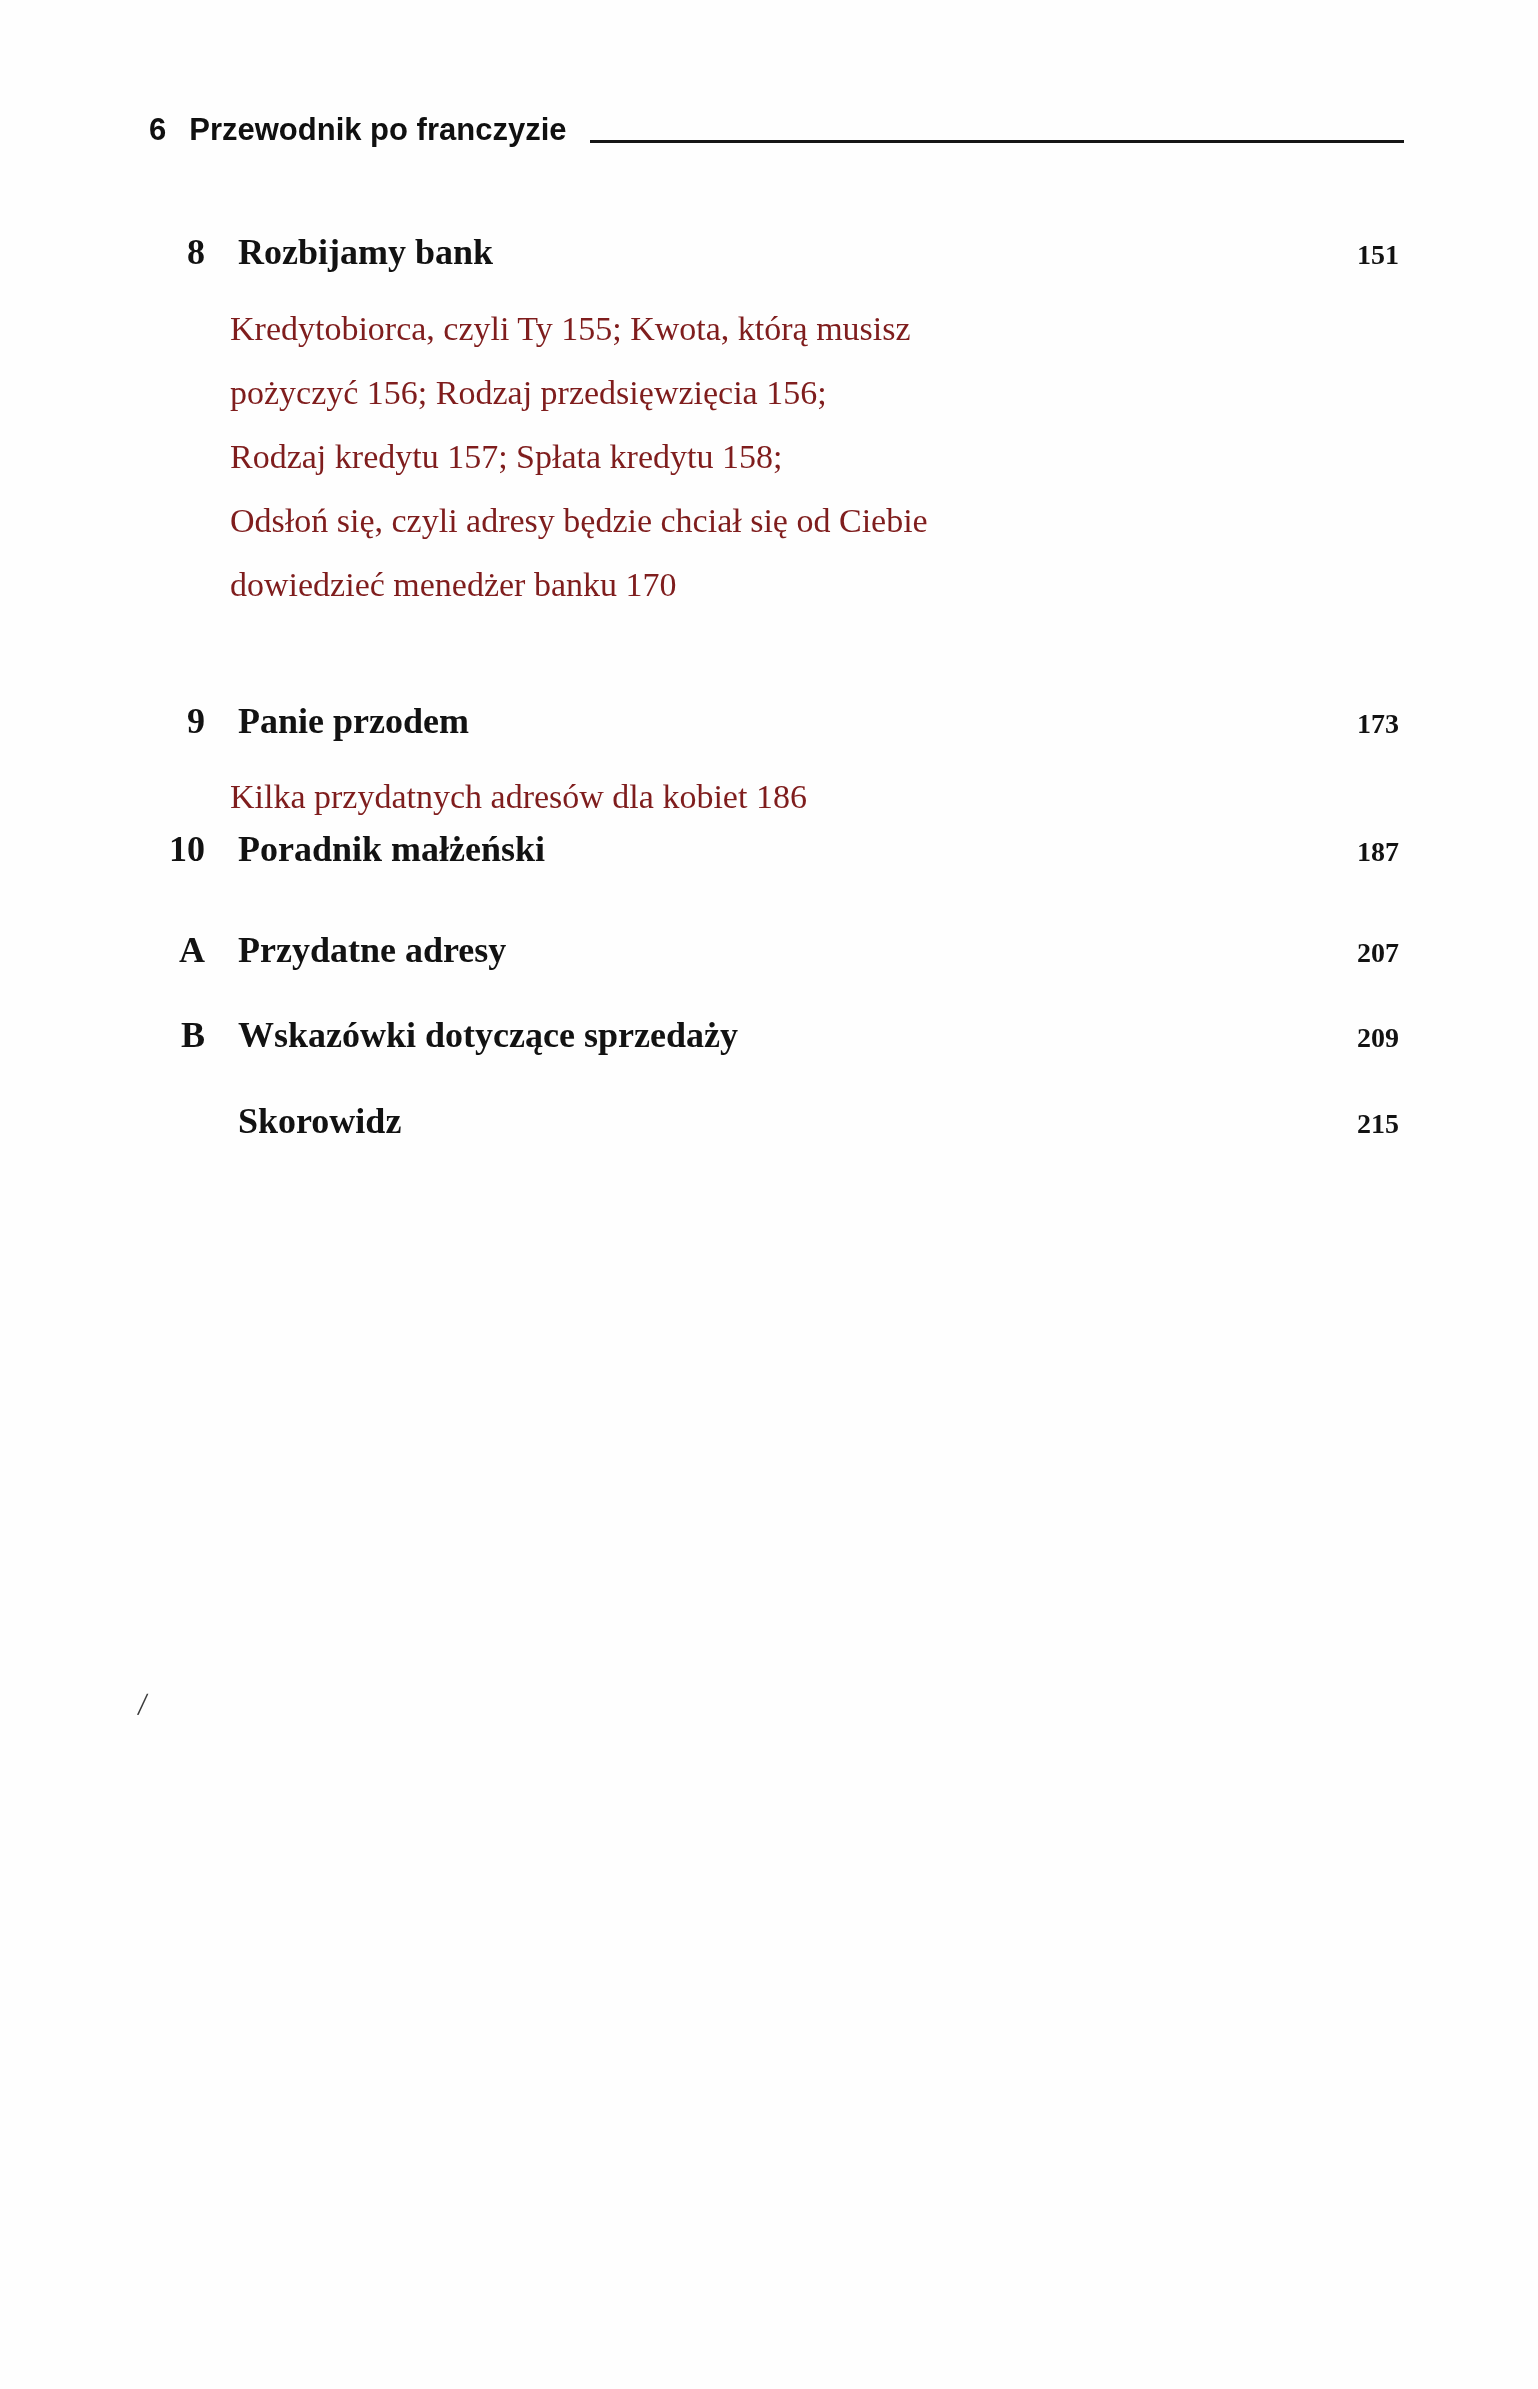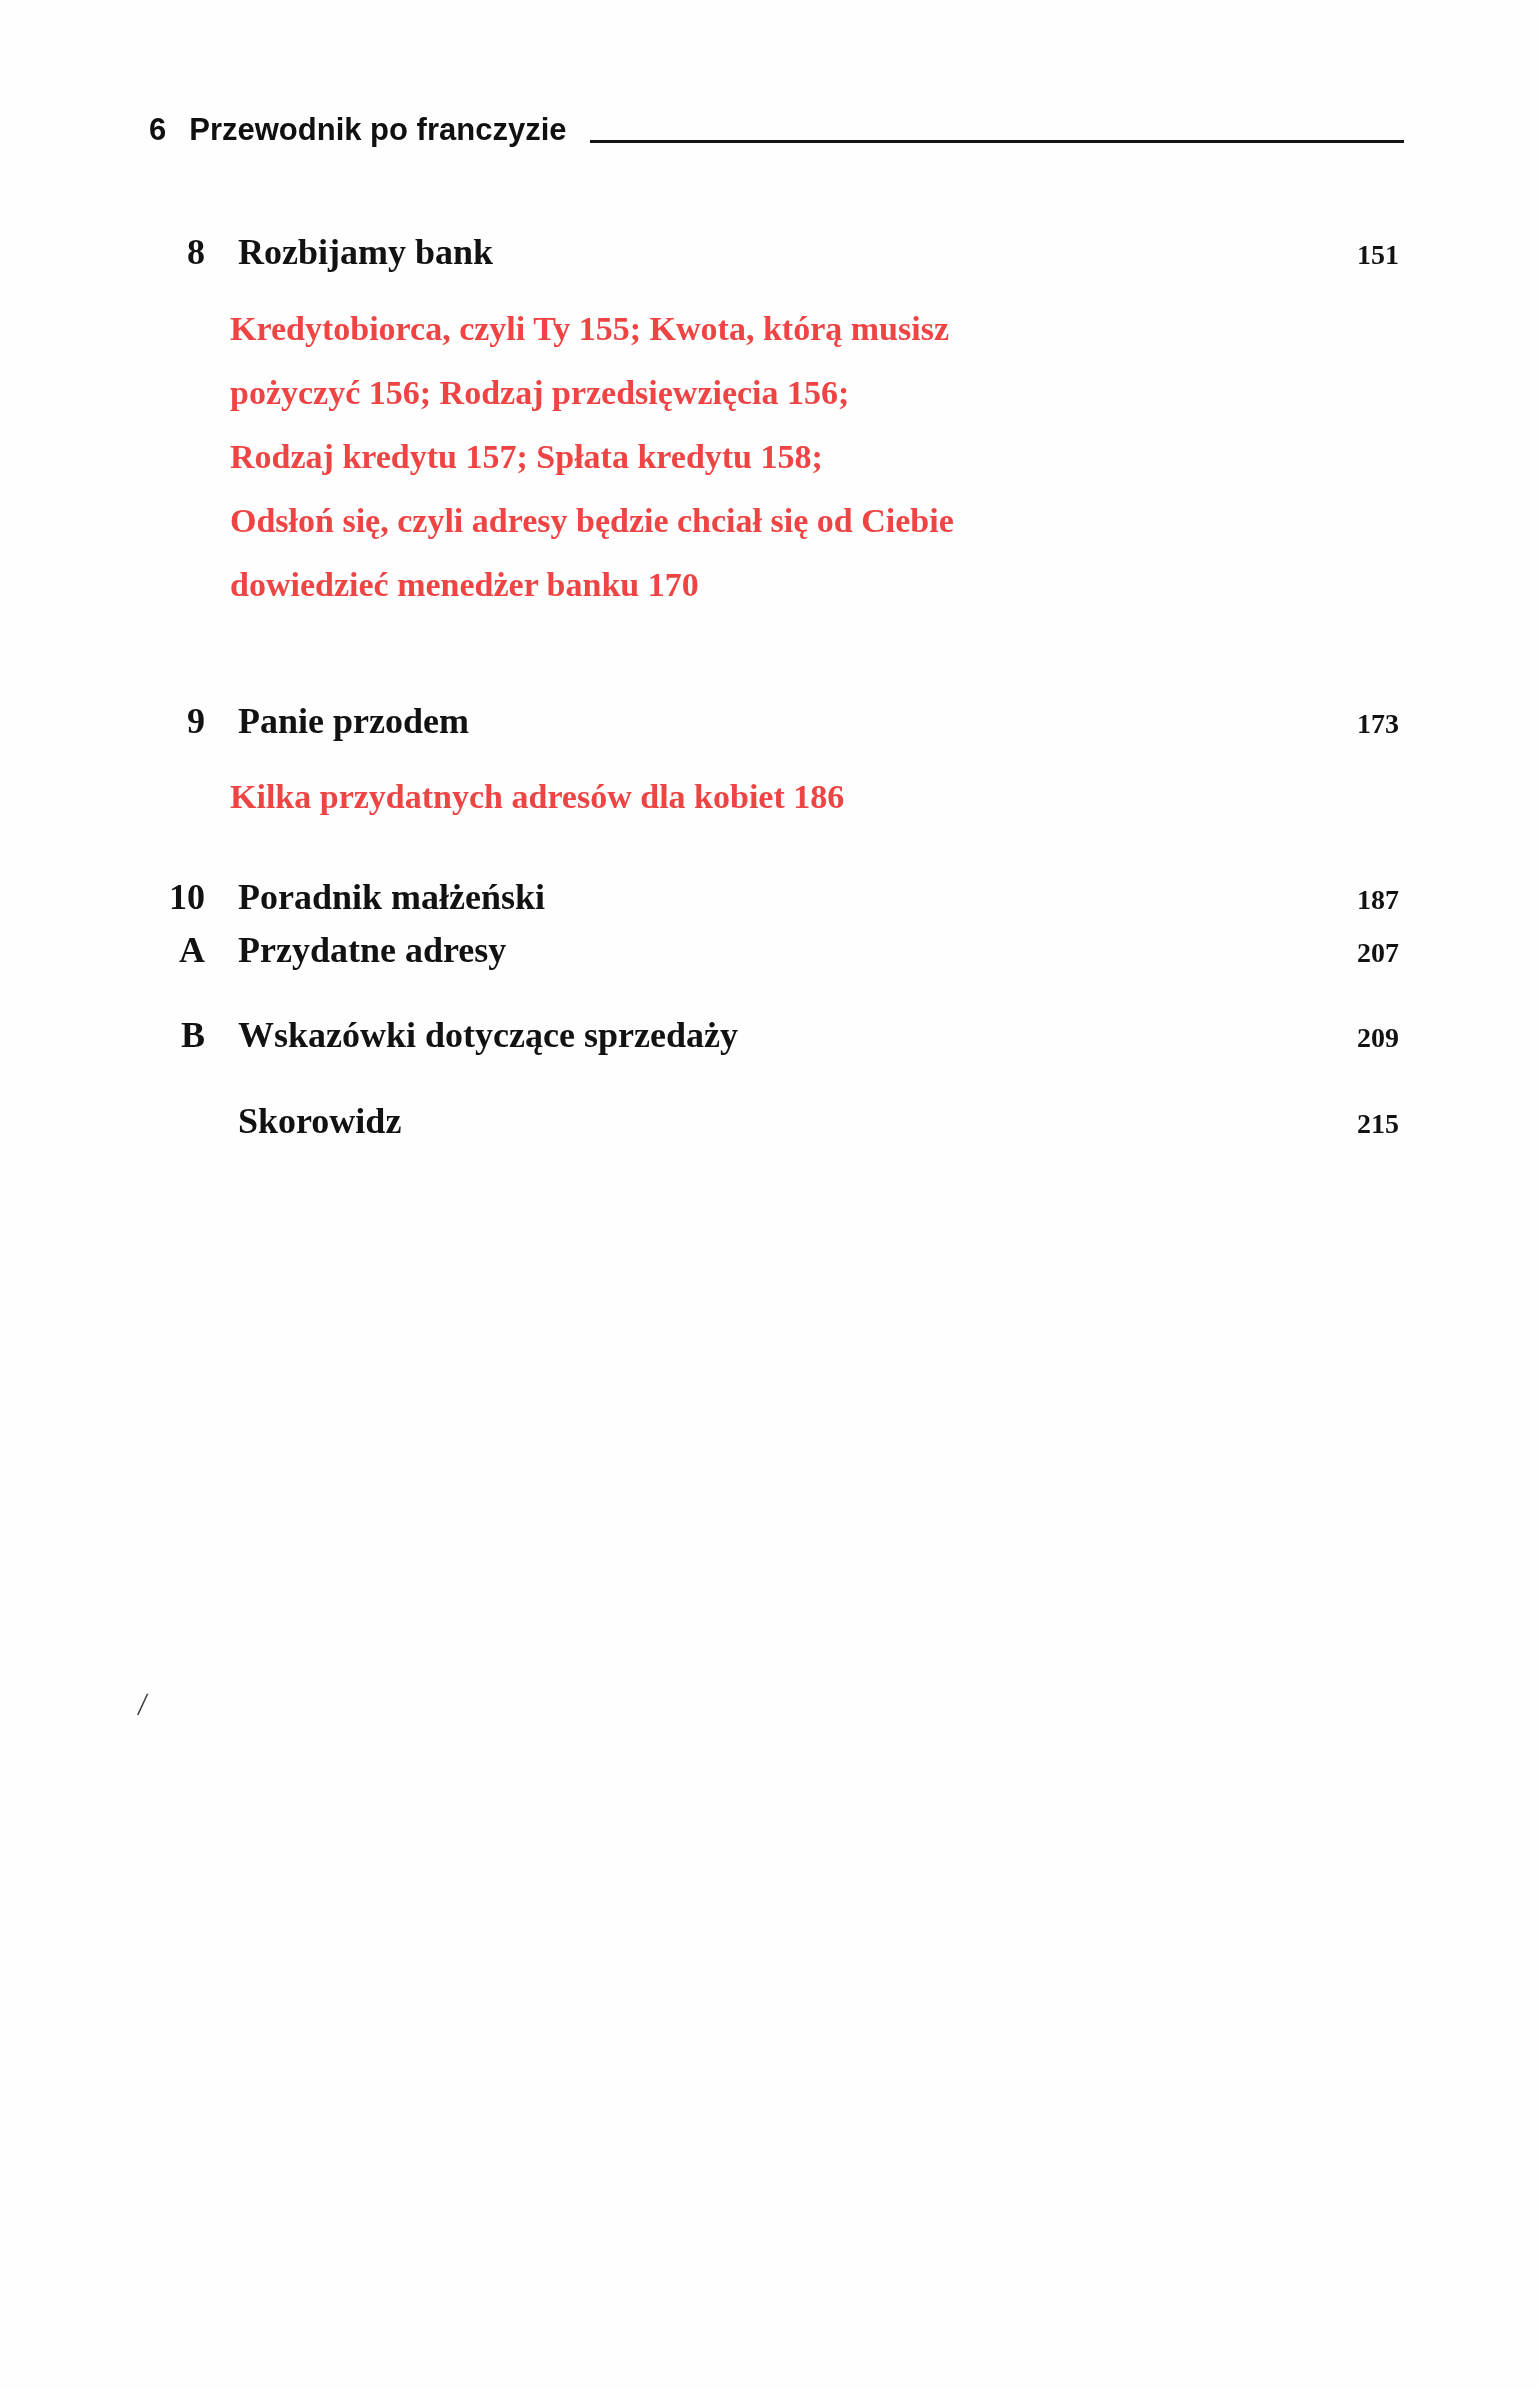--- a/index.html
+++ b/index.html
@@ -69,22 +69,22 @@
     font-size: 28px;
   }
 
   .toc-desc {
     position: absolute;
     left: 230px;
     width: 1062px;
     font-family: "Liberation Serif", serif;
     font-size: 34px;
     line-height: 64px;
-    color: #ef4444;
-    font-weight: bold;
+    color: #7f1d1d;
+    font-weight: normal;
   }
   .toc-desc .desc-line {
     white-space: nowrap;
   }
 
   .scan-artifact {
     position: absolute;
     left: 138px;
     top: 1686px;
     font-size: 33px;
@@ -119,21 +119,21 @@
 
   <div class="toc-entry" style="top:700px">
     <span class="entry-num">9</span>
     <span class="entry-title">Panie przodem</span>
     <span class="entry-page">173</span>
   </div>
   <div class="toc-desc" style="top:765px">
     <div class="desc-line">Kilka przydatnych adresów dla kobiet 186</div>
   </div>
 
-  <div class="toc-entry" style="top:876px">
+  <div class="toc-entry" style="top:828px">
     <span class="entry-num">10</span>
     <span class="entry-title">Poradnik małżeński</span>
     <span class="entry-page">187</span>
   </div>
 
   <div class="toc-entry" style="top:929px">
     <span class="entry-num">A</span>
     <span class="entry-title">Przydatne adresy</span>
     <span class="entry-page">207</span>
   </div>

